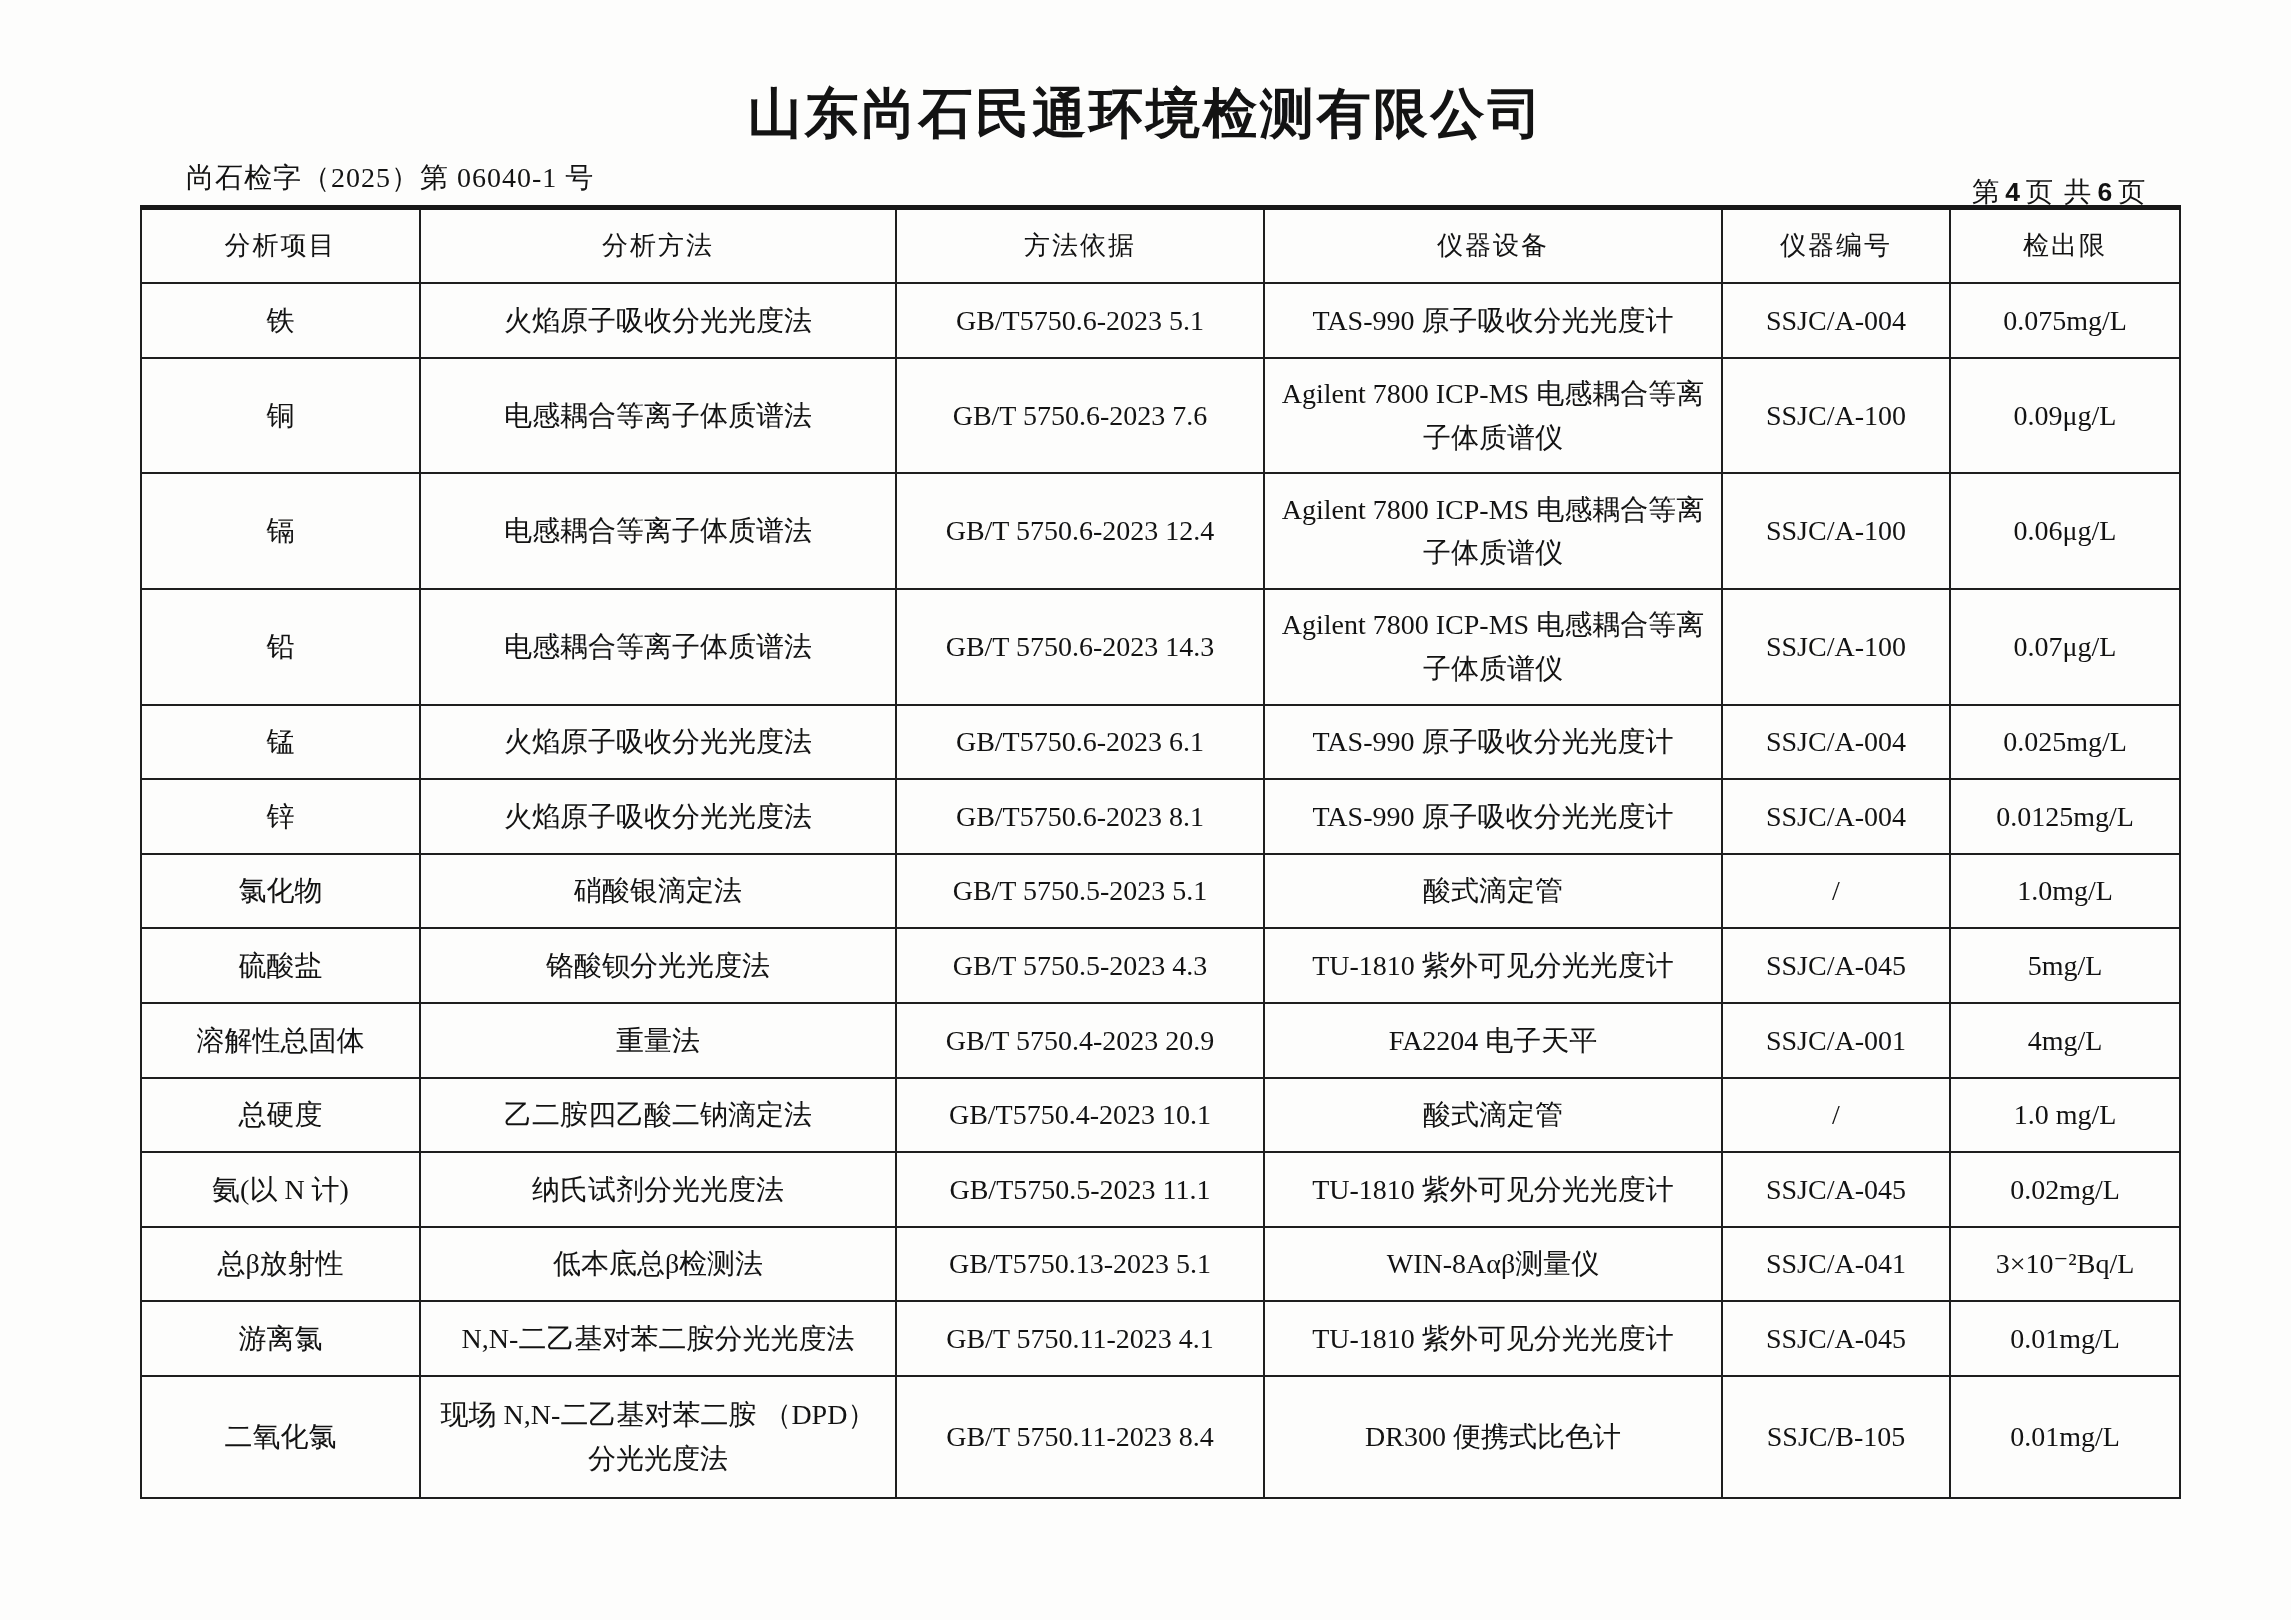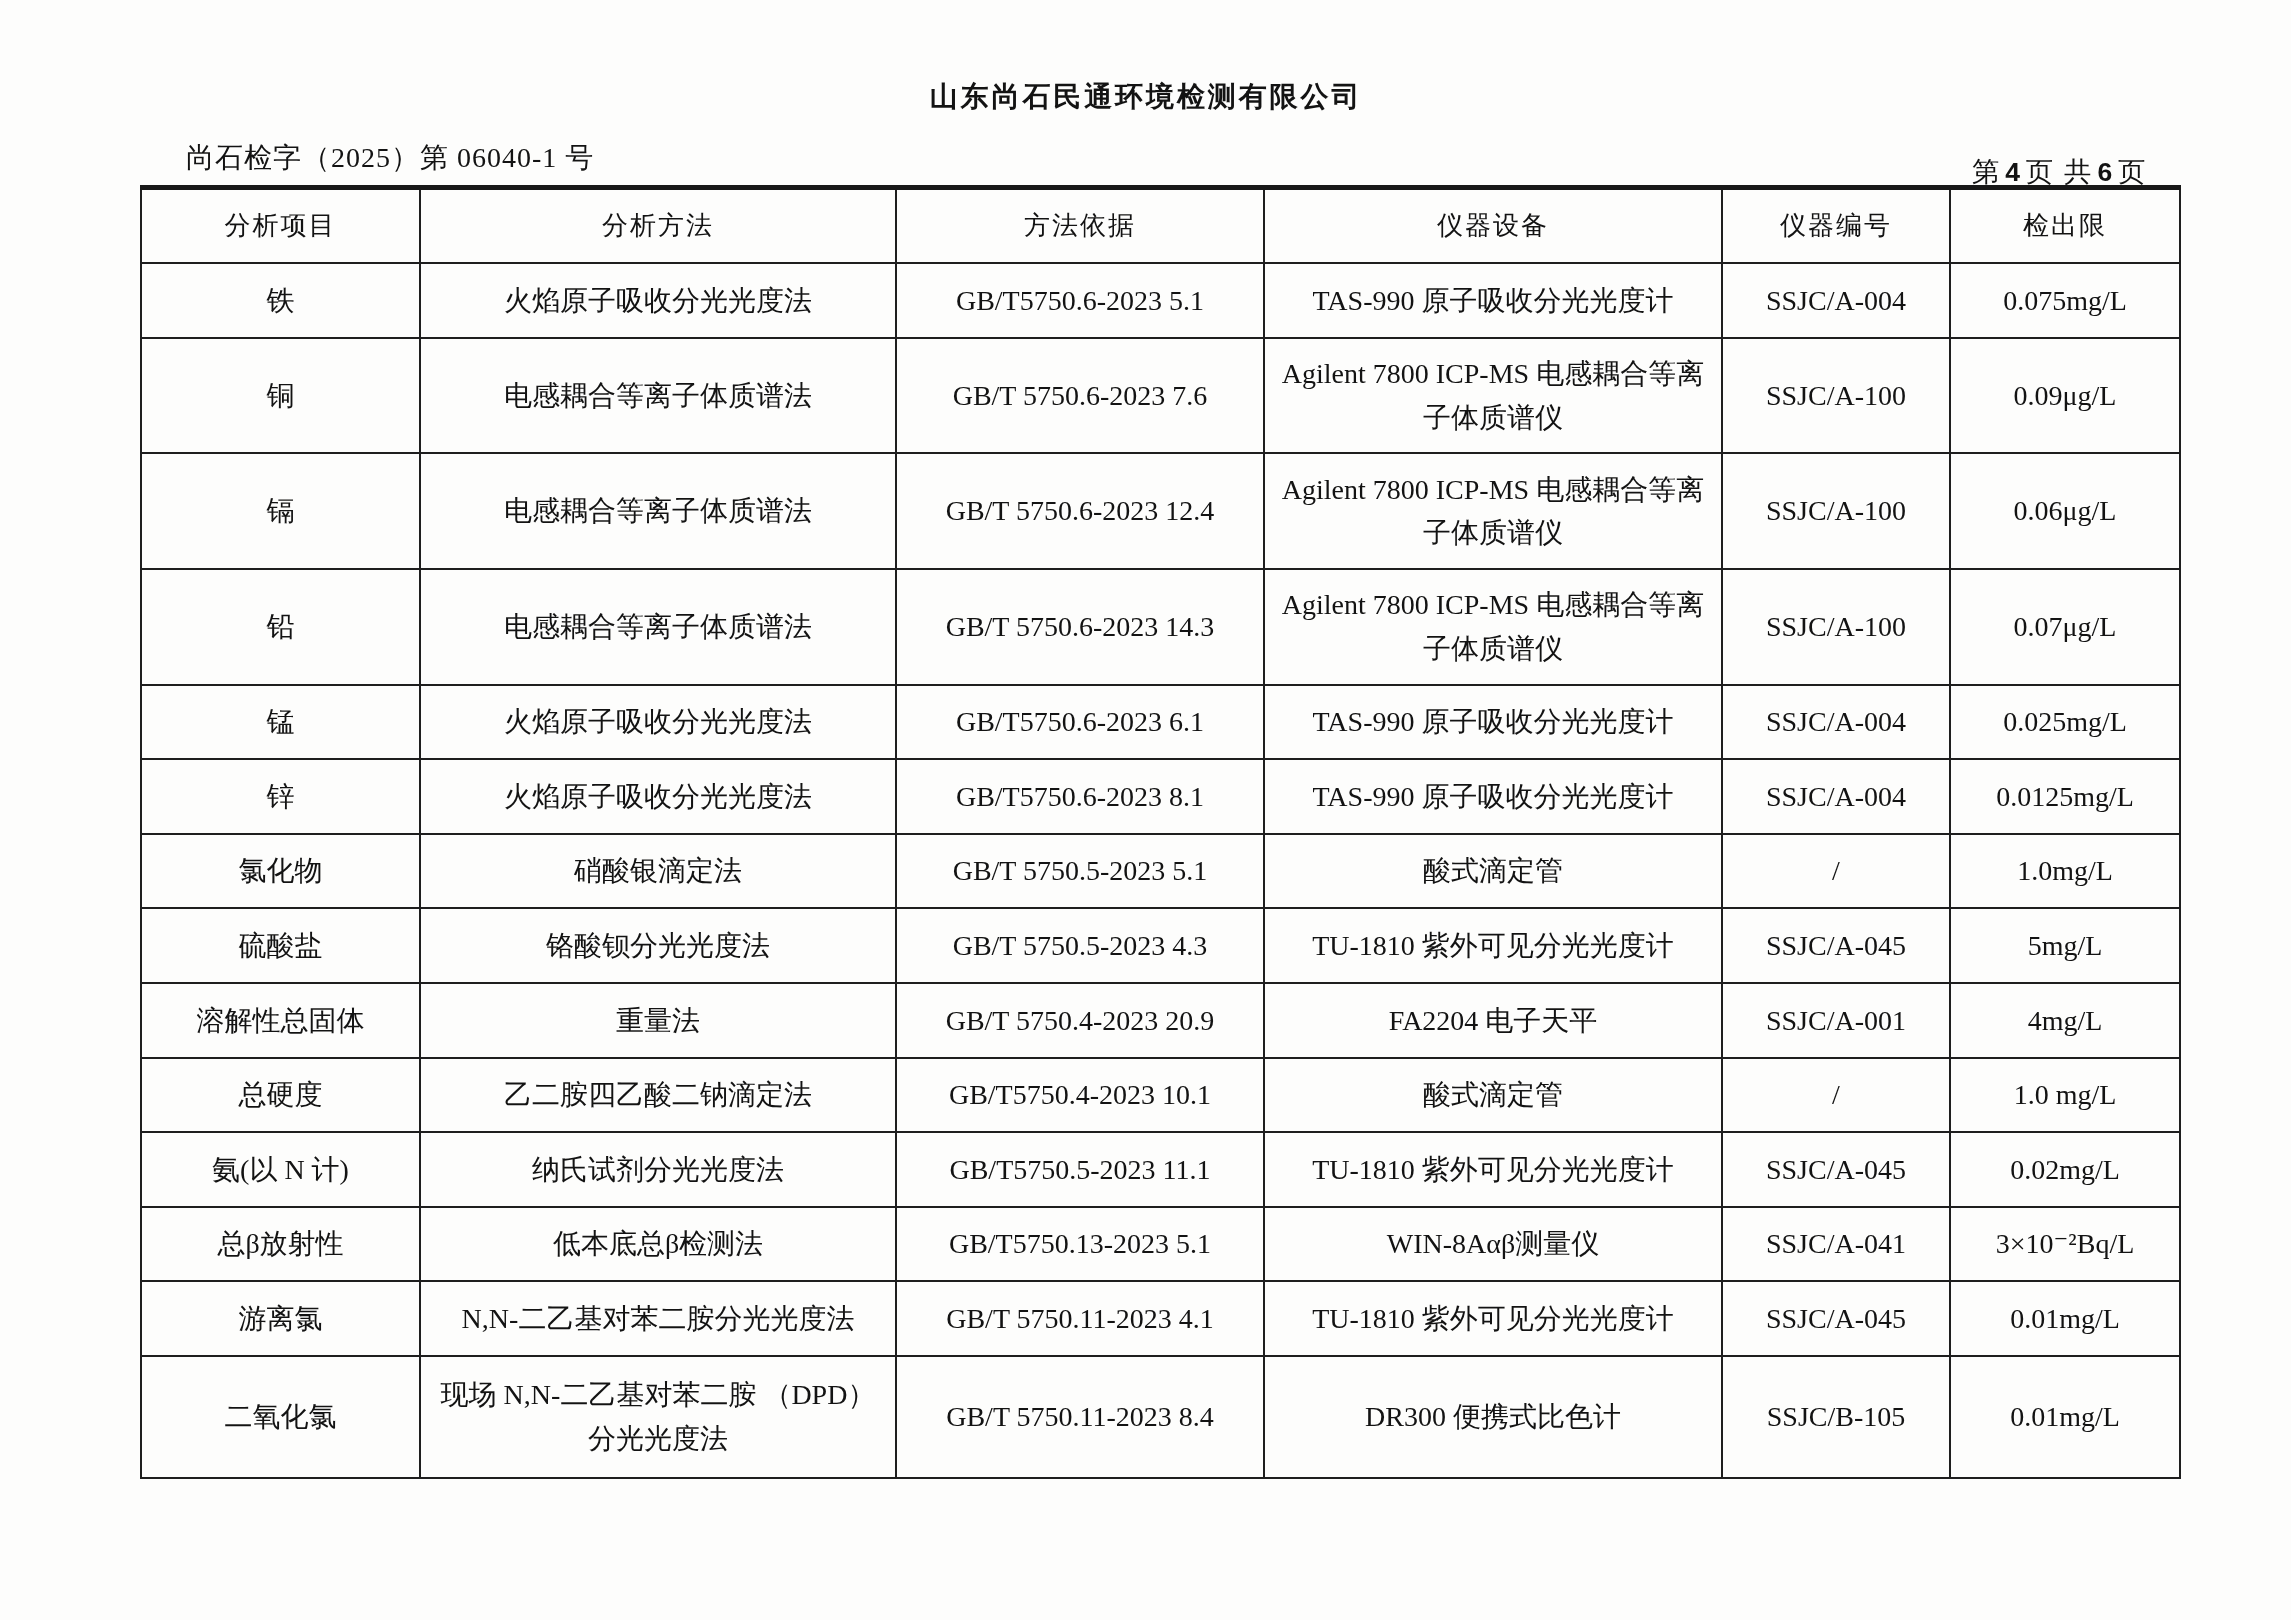--- a/index.html
+++ b/index.html
@@ -12,34 +12,33 @@
     width: 2292px;
     height: 1620px;
     background: #fdfdfc;
     color: #131313;
     font-family: "Liberation Serif", "DejaVu Serif", serif;
     overflow: hidden;
   }
   .company-title {
     padding-top: 78px;
     text-align: center;
-    font-size: 28px;
+    font-size: 54px;
     font-weight: bold;
     letter-spacing: 2.9px;
   }
   .meta-row {
     display: flex;
     justify-content: space-between;
     align-items: flex-end;
     margin: 7.8px 127px 7.8px 186px;
   }
   .doc-number {
     font-size: 28px;
     letter-spacing: 1px;
-    margin-top: 15px;
   }
   .page-info {
     font-size: 27.4px;
     letter-spacing: 2px;
     margin-right: 17.6px;
     position: relative;
     top: 13.7px;
     margin-left: 39px;
   }
   .page-info .num {

